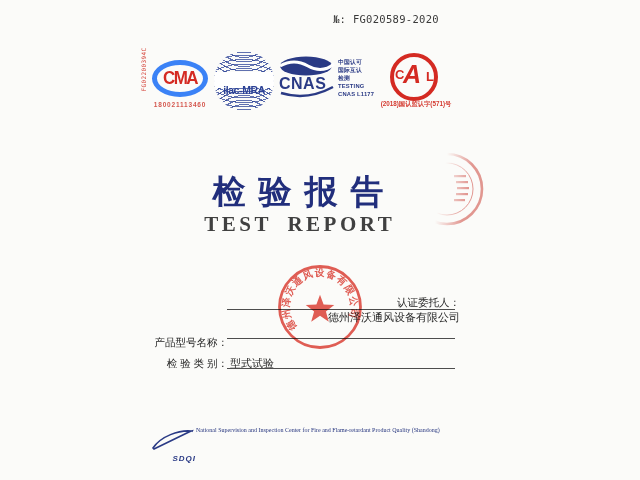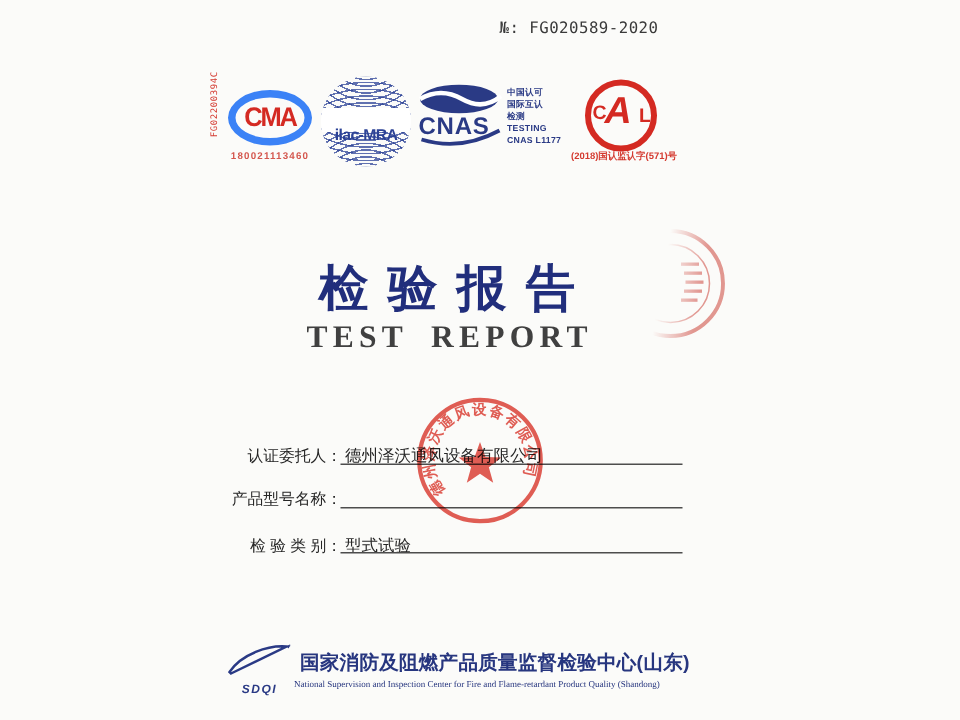--- a/index.html
+++ b/index.html
@@ -50,37 +50,37 @@
   #title-zh{left:298px;top:170px;transform:translateX(-50%);white-space:nowrap;
     font-size:33px;font-weight:700;color:#212e7c;letter-spacing:13px;padding-left:13px;}
   #title-en{left:298px;top:212px;transform:translateX(-50%);white-space:nowrap;
     font-family:Liberation Serif, serif;font-size:21px;font-weight:700;
     color:#404040;letter-spacing:3.5px;word-spacing:7px;padding-left:3.5px;}
 
   
   .frow{left:150px;width:310px;display:flex;align-items:flex-end;color:#262626;}
   .frow .lbl{width:78px;text-align:right;font-size:10.5px;white-space:pre;flex:none;}
   .frow .val{margin-left:2px;font-size:11px;white-space:nowrap;}
-  #row1{top:296px;} #row2{top:326px;} #row3{top:356px;}
+  #row1{top:296px;flex-direction:column;} #row2{top:336px;} #row3{top:356px;}
   .uline{left:227px;width:228px;height:0;border-top:1.2px solid #4d4d4d;}
   #ul1{top:309px;} #ul2{top:338px;} #ul3{top:368px;}
 
   
   #company-seal{left:276px;top:263px;width:88px;height:88px;opacity:.82;
     mix-blend-mode:multiply;}
   #partial-seal{left:410px;top:151px;width:76px;height:76px;opacity:.55;
     mix-blend-mode:multiply;
     -webkit-mask-image:linear-gradient(100deg,transparent 42%,#000 72%);
     mask-image:linear-gradient(100deg,transparent 42%,#000 72%);}
 
   
   #footer{left:150px;top:424px;display:flex;align-items:flex-start;}
   #sdqi{width:46px;margin-top:4px;text-align:center;flex:none;}
   #sdqi-text{font-size:8px;font-weight:700;font-style:italic;color:#2a3a85;
-    letter-spacing:1px;margin-top:-2px;}
+    letter-spacing:1px;margin-top:-2px;text-align:right;}
   #org-zh{font-size:13px;font-weight:700;color:#27367f;white-space:nowrap;
     letter-spacing:.2px;margin:9px 0 0 4px;}
   #org-en{font-size:6px;color:#27367f;white-space:nowrap;
     font-family:"Liberation Serif","DejaVu Serif",serif;margin-top:3px;}
 </style>
 </head>
 <body>
 
 <div class="abs" id="report-no">
   <span>№:</span>
@@ -167,16 +167,15 @@
 
 <div class="abs" id="footer">
   <div id="sdqi">
     <svg width="44" height="24" viewBox="0 0 44 24">
       <path d="M3,21 L40,3 C28,2 10,8 2,20 Z" fill="none" stroke="#2a3a85" stroke-width="1.6"></path>
       <path d="M40,3 l2.5,-1.5 l-1,2.8 Z" fill="#2a3a85"></path>
     </svg>
     <div id="sdqi-text">SDQI</div>
   </div>
   <div>
-    <div id="org-zh">国家消防及阻燃产品质量监督检验中心(山东)</div>
     <div id="org-en">National Supervision and Inspection Center for Fire and Flame-retardant Product Quality (Shandong)</div>
   </div>
 </div>
 
 </body></html>

